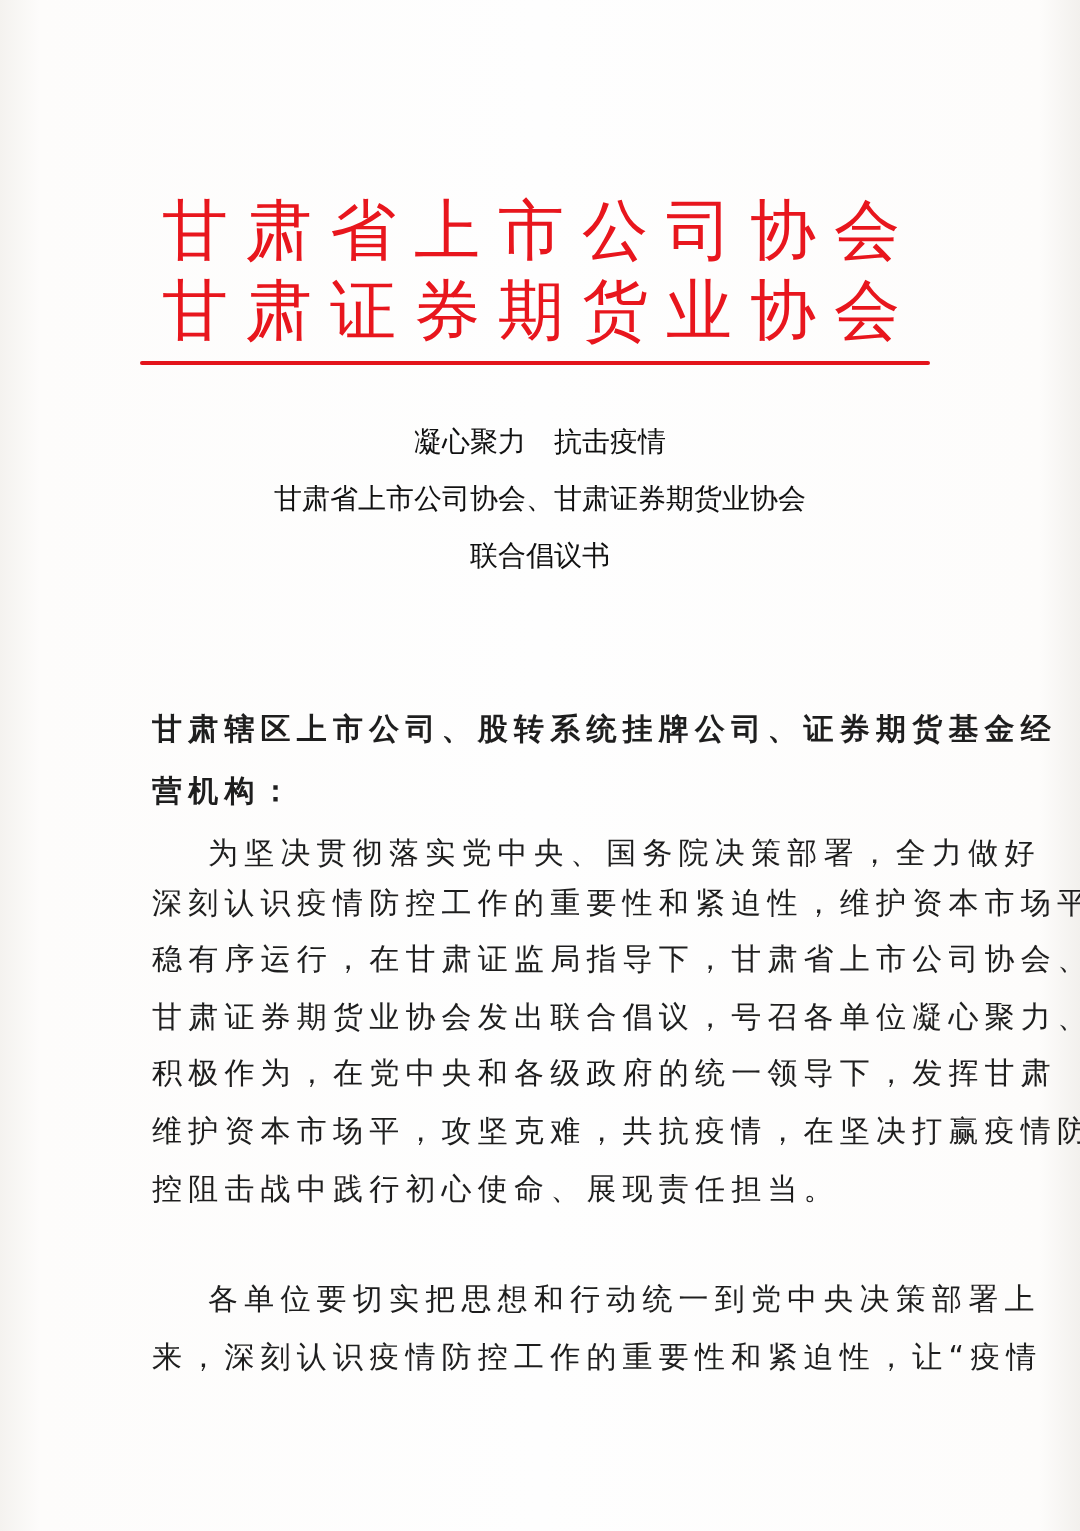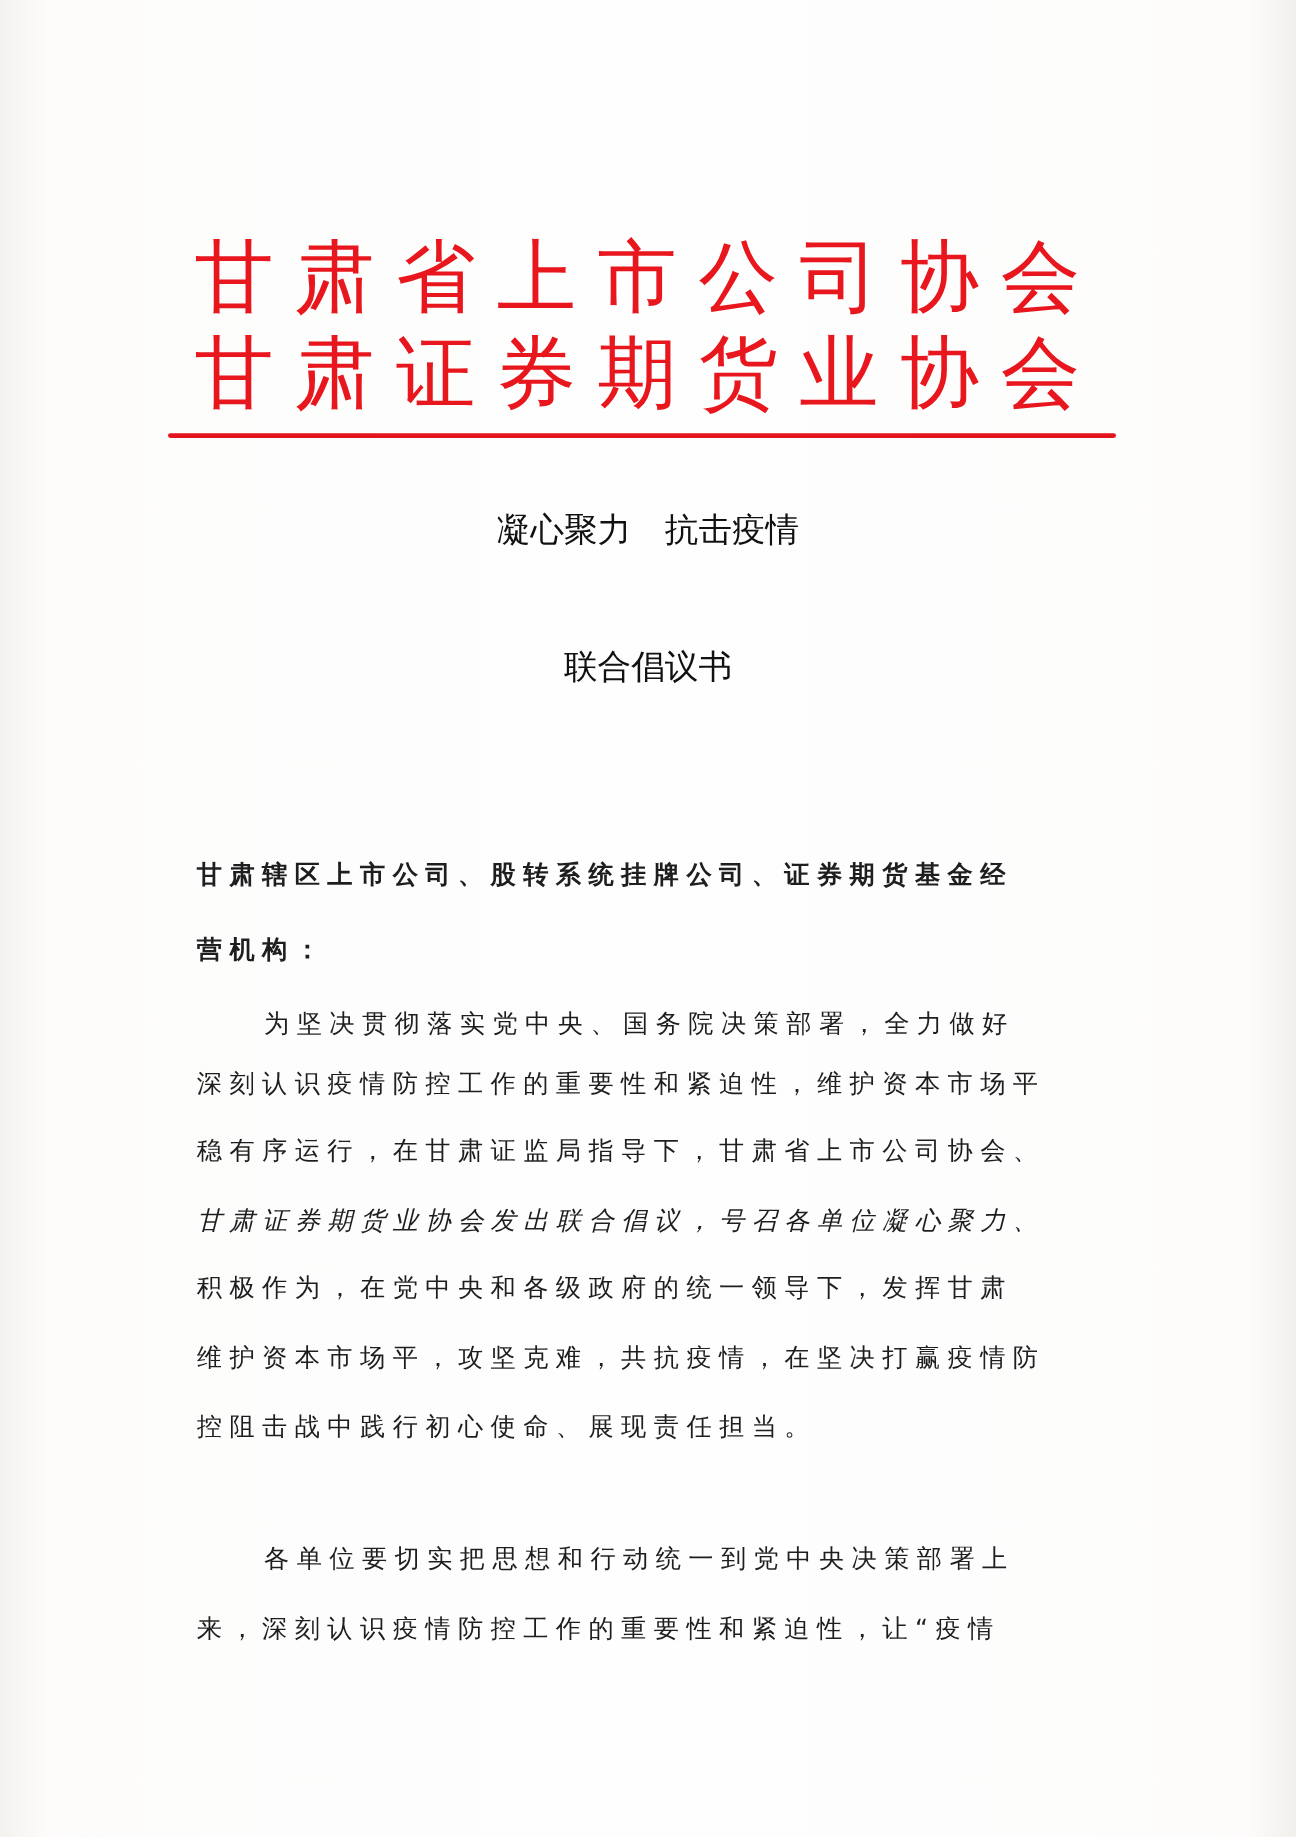--- a/index.html
+++ b/index.html
@@ -27,42 +27,43 @@
   }
   .title {
     position: absolute; left: 0; width: 1080px; text-align: center;
     font-family: "DejaVu Sans", sans-serif; font-size: 28px; color: #111;
     line-height: 48px;
   }
   .t1 { top: 418px; }
   .t2 { top: 475px; }
   .t3 { top: 532px; }
   .body-text {
-    position: absolute; left: 164px; width: 750px;
-    font-family: "DejaVu Sans", sans-serif; font-size: 21px; color: #1e1e1e;
+    position: absolute; left: 152px; width: 750px;
+    font-family: "DejaVu Sans", sans-serif; font-size: 30px; color: #1e1e1e;
     letter-spacing: 6.2px; line-height: 62px; white-space: nowrap;
   }
   .salute { font-weight: bold; }
   .indent { padding-left: 56px; }
 </style>
 </head>
 <body>
 
 <div class="page">
   <div class="letterhead lh1">甘肃省上市公司协会</div>
   <div class="letterhead lh2">甘肃证券期货业协会</div>
   <div class="redline"></div>
 
   <div class="title t1">凝心聚力　抗击疫情</div>
+  <div class="title t2">甘肃省上市公司协会、甘肃证券期货业协会</div>
   <div class="title t3">联合倡议书</div>
 
   <div class="body-text salute" style="top:698px;">甘肃辖区上市公司、股转系统挂牌公司、证券期货基金经</div>
   <div class="body-text salute" style="top:760px;">营机构：</div>
   <div class="body-text indent" style="top:822px;">为坚决贯彻落实党中央、国务院决策部署，全力做好</div>
   <div class="body-text" style="top:872px;">深刻认识疫情防控工作的重要性和紧迫性，维护资本市场平</div>
   <div class="body-text" style="top:928px;">稳有序运行，在甘肃证监局指导下，甘肃省上市公司协会、</div>
-  <div class="body-text" style="top:986px;font-style:italic;">甘肃证券期货业协会发出联合倡议，号召各单位凝心聚力、</div>
+  <div class="body-text" style="top:986px;">甘肃证券期货业协会发出联合倡议，号召各单位凝心聚力、</div>
   <div class="body-text" style="top:1042px;">积极作为，在党中央和各级政府的统一领导下，发挥甘肃</div>
   <div class="body-text" style="top:1100px;">维护资本市场平，攻坚克难，共抗疫情，在坚决打赢疫情防</div>
   <div class="body-text" style="top:1158px;">控阻击战中践行初心使命、展现责任担当。</div>
   <div class="body-text indent" style="top:1268px;">各单位要切实把思想和行动统一到党中央决策部署上</div>
   <div class="body-text" style="top:1326px;">来，深刻认识疫情防控工作的重要性和紧迫性，让“疫情</div>
 </div>
 
 </body></html>

